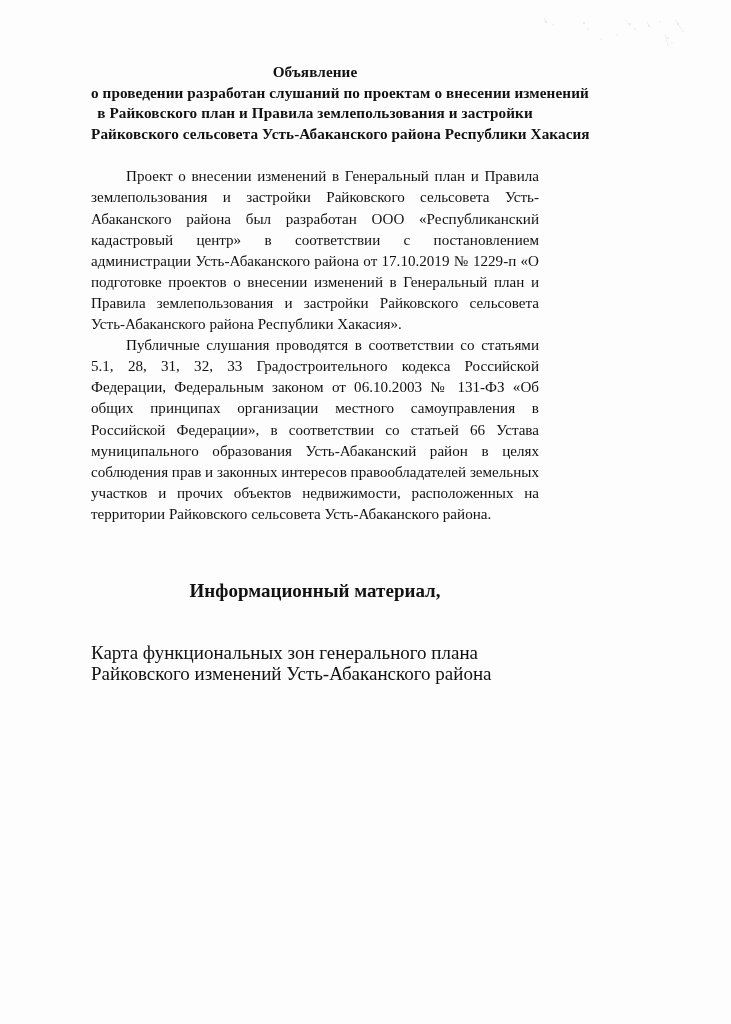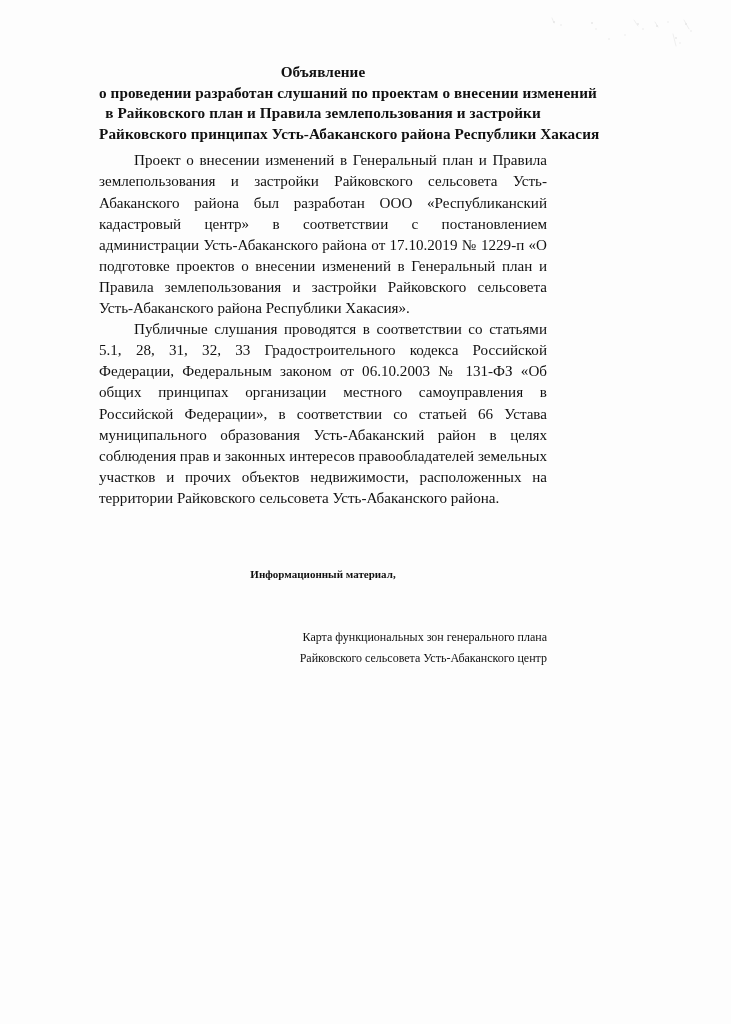--- a/index.html
+++ b/index.html
@@ -24,21 +24,21 @@
     left: 500px;
     width: 220px;
     height: 52px;
     pointer-events: none;
     opacity: 0.30;
   }
 
   .page {
     position: absolute;
     top: 0;
-    left: 16px;
+    left: 8px;
     width: 606px;
     height: 1024px;
     box-sizing: border-box;
     padding: 62px 75px 0 83px;
     border-radius: 9px;
   }
 
   
   .doc-title {
     text-align: center;
@@ -51,50 +51,50 @@
   .doc-title .title-line {
     display: block;
     white-space: nowrap;
   }
   .doc-title .title-main {
     display: block;
   }
 
   
   .body-block {
-    margin-top: 6px;
+    margin-top: 22px;
   }
   .para {
     margin: 0;
     font-size: 15.1px;
     line-height: 21.1px;
     text-align: justify;
     text-justify: inter-word;
     text-indent: 35px;
     hyphens: none;
   }
 
   
   .subheading {
     margin: 55px 0 0 0;
     text-align: center;
     font-weight: bold;
-    font-size: 11px;
+    font-size: 19px;
     line-height: 21.5px;
   }
   .subheading .sub-line {
     display: block;
     white-space: nowrap;
   }
 
   
   .material-list {
     margin: 42px 0 0 0;
-    text-align: right;
-    font-size: 12px;
+    text-align: left;
+    font-size: 19px;
     line-height: 20.5px;
   }
   .material-list .mat-line {
     display: block;
     white-space: nowrap;
   }
 </style>
 </head>
 <body style="background: rgb(253, 253, 253); color: rgb(17, 17, 17);">
 
@@ -123,30 +123,30 @@
       <path d="M168 12 l5 9"></path>
       <path d="M157 26 l3 12"></path>
       <path d="M139 14 l3 5"></path>
     </g>
   </svg>
 
   <div class="doc-title">
     <span class="title-main">Объявление</span>
     <span class="title-line">о проведении разработан слушаний по проектам о внесении изменений</span>
     <span class="title-line">в Райковского план и Правила землепользования и застройки</span>
-    <span class="title-line">Райковского принципах Усть-Абаканского района Республики Хакасия</span>
+    <span class="title-line">Райковского сельсовета Усть-Абаканского района Республики Хакасия</span>
   </div>
 
   <div class="body-block">
     <p class="para">Проект о внесении изменений в Генеральный план и Правила землепользования и застройки Райковского сельсовета Усть-Абаканского района был разработан ООО «Республиканский кадастровый центр» в соответствии с постановлением администрации Усть-Абаканского района от 17.10.2019 № 1229-п «О подготовке проектов о внесении изменений в Генеральный план и Правила землепользования и застройки Райковского сельсовета Усть-Абаканского района Республики Хакасия».</p>
     <p class="para">Публичные слушания проводятся в соответствии со статьями 5.1, 28, 31, 32, 33 Градостроительного кодекса Российской Федерации, Федеральным законом от 06.10.2003 № 131-ФЗ «Об общих принципах организации местного самоуправления в Российской Федерации», в соответствии со статьей 66 Устава муниципального образования Усть-Абаканский район в целях соблюдения прав и законных интересов правообладателей земельных участков и прочих объектов недвижимости, расположенных на территории Райковского сельсовета Усть-Абаканского района.</p>
   </div>
 
   <div class="subheading">
     <span class="sub-line">Информационный материал,</span>
   </div>
 
   <div class="material-list">
     <span class="mat-line">Карта функциональных зон генерального плана</span>
-    <span class="mat-line">Райковского сельсовета Усть-Абаканского центр</span>
+    <span class="mat-line">Райковского изменений Усть-Абаканского района</span>
   </div>
 
 </div>
 
 </body></html>

